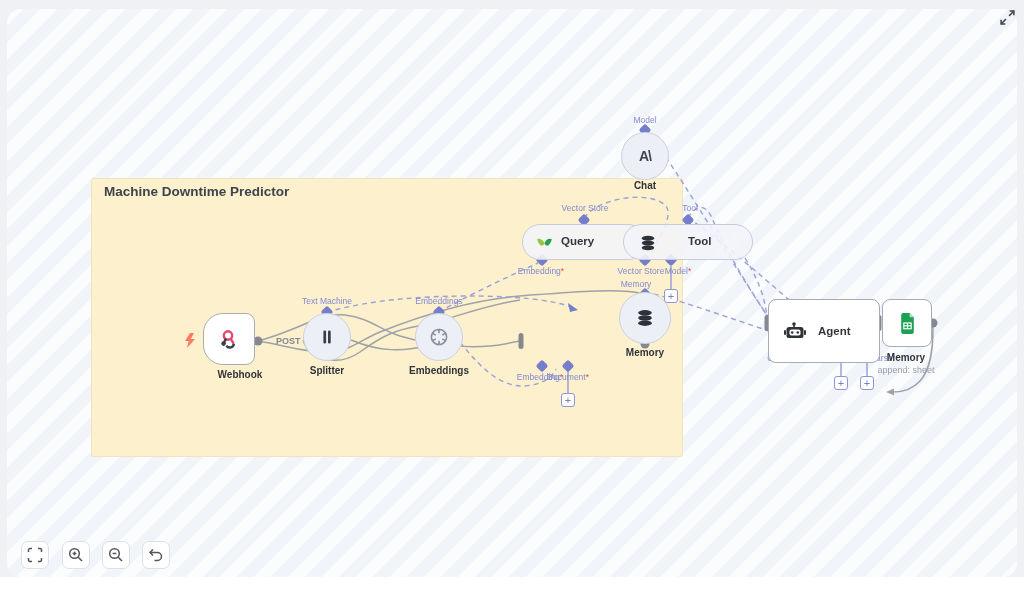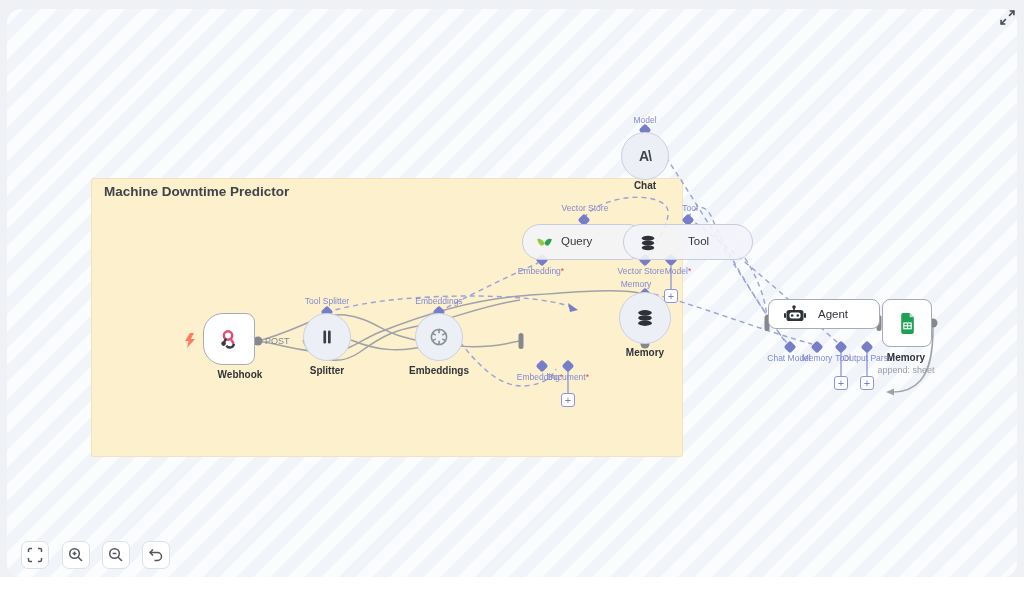--- a/index.html
+++ b/index.html
@@ -14,21 +14,21 @@
   .sticky-title{position:absolute;left:12px;top:5px;font-size:13.5px;font-weight:bold;color:#3f434b;}
   
   .wires{position:absolute;left:0;top:0;width:1024px;height:610px;pointer-events:none;}
   
   .node-rect{position:absolute;background:#ffffff;border:1.3px solid #a6abb5;border-radius:8px;
     display:flex;align-items:center;box-sizing:border-box;}
   .node-circle{position:absolute;background:#edeff7;border:1px solid #ccd1e2;border-radius:50%;
     display:flex;align-items:center;justify-content:center;box-sizing:border-box;}
   .node-pill{position:absolute;background:rgba(243,244,250,0.9);border:1px solid #c7ccdc;
     border-radius:18px;box-sizing:border-box;}
-  .node-text{font-size:11.5px;color:#34363c;font-weight:400;}
+  .node-text{font-size:11.5px;color:#34363c;font-weight:700;}
   .node-label{position:absolute;transform:translateX(-50%);font-size:10px;color:#32343a;
     font-weight:700;white-space:nowrap;}
   .node-sublabel{position:absolute;transform:translateX(-50%);font-size:9px;color:#9b9ea6;white-space:nowrap;}
   
   .dia{position:absolute;width:9px;height:9px;background:#767ec9;border-radius:2px;
     transform:translate(-50%,-50%) rotate(45deg);}
   .port-label{position:absolute;transform:translateX(-50%);font-size:8.5px;color:#8289d0;white-space:nowrap;}
   .req{color:#e5484d;}
   .plus-btn{position:absolute;width:14px;height:14px;background:#fff;border:1.2px solid #8d94d8;
     border-radius:3px;color:#767ec9;font-size:11px;line-height:12px;text-align:center;
@@ -79,21 +79,21 @@
     <polygon points="578,310 568,303 570,312" fill="#767ec9"></polygon>
     <g fill="none" stroke="#8d94d8" stroke-width="1.3">
       <path d="M568,371 L568,393"></path>
       <path d="M671,266 L671,289"></path>
       <path d="M841,352 L841,376"></path>
       <path d="M867,352 L867,376"></path>
     </g>
   </svg>
 
   <div class="ep-circle" style="left:258px;top:341px;"></div>
-  <div class="post-label" style="left:265px;top:336px;">POST</div>
+  <div class="post-label" style="left:276px;top:336px;font-weight:bold;">POST</div>
   <div class="ep-circle" style="left:645px;top:344px;"></div>
   <div class="ep-circle" style="left:933px;top:323px;"></div>
   <div class="ep-bar" style="left:521px;top:341px;"></div>
   <div class="ep-bar" style="left:767px;top:323px;"></div>
   <div class="ep-bar" style="left:879px;top:323px;"></div>
 
   <div class="dia" style="left:327px;top:312px;"></div>
   <div class="dia" style="left:439px;top:312px;"></div>
   <div class="dia" style="left:584px;top:220px;"></div>
   <div class="dia" style="left:688px;top:220px;"></div>
@@ -107,21 +107,21 @@
   <div class="dia" style="left:790px;top:347px;"></div>
   <div class="dia" style="left:817px;top:347px;"></div>
   <div class="dia" style="left:841px;top:347px;"></div>
   <div class="dia" style="left:867px;top:347px;"></div>
 
   <div class="plus-btn" style="left:568px;top:400px;">+</div>
   <div class="plus-btn" style="left:671px;top:296px;">+</div>
   <div class="plus-btn" style="left:841px;top:383px;">+</div>
   <div class="plus-btn" style="left:867px;top:383px;">+</div>
 
-  <div class="port-label" style="left:327px;top:296px;">Tool Splitter</div>
+  <div class="port-label" style="left:327px;top:296px;">Text Machine</div>
   <div class="port-label" style="left:439px;top:296px;">Embeddings</div>
   <div class="port-label" style="left:585px;top:203px;">Vector Store</div>
   <div class="port-label" style="left:690px;top:203px;">Tool</div>
   <div class="port-label" style="left:645px;top:115px;">Model</div>
   <div class="port-label" style="left:636px;top:279px;">Memory</div>
   <div class="port-label" style="left:541px;top:266px;"><span>Embedding</span><span class="req">*</span></div>
   <div class="port-label" style="left:641px;top:266px;">Vector Store</div>
   <div class="port-label" style="left:678px;top:266px;"><span>Model</span><span class="req">*</span></div>
   <div class="port-label" style="left:540px;top:372px;"><span>Embedding</span><span class="req">*</span></div>
   <div class="port-label" style="left:568px;top:372px;"><span>Document</span><span class="req">*</span></div>
@@ -191,21 +191,21 @@
       <ellipse cx="0" cy="5.2" rx="6.8" ry="2.7" fill="#2e3138"></ellipse>
     </svg>
     <span class="node-text" style="position:absolute;left:64px;top:10px;">Tool</span>
   </div>
 
   <div class="node-circle" style="left:621px;top:132px;width:48px;height:48px;">
     <span class="anthropic-glyph">A\</span>
   </div>
   <div class="node-label" style="left:645px;top:180px;">Chat</div>
 
-  <div class="node-rect" style="left:768px;top:299px;width:112px;height:30px;padding-left:14px;gap:11px;">
+  <div class="node-rect" style="left:768px;top:299px;width:112px;height:64px;padding-left:14px;gap:11px;">
     <svg width="24" height="22" viewBox="-12 -11 24 22">
       <circle cx="-1" cy="-7" r="1.8" fill="#2f333a"></circle>
       <rect x="-1.8" y="-7" width="1.6" height="3" fill="#2f333a"></rect>
       <rect x="-8.5" y="-4" width="17" height="11" rx="2.6" fill="#2f333a"></rect>
       <rect x="-11" y="-1" width="2" height="5" rx="1" fill="#2f333a"></rect>
       <rect x="9" y="-1" width="2" height="5" rx="1" fill="#2f333a"></rect>
       <rect x="-5.5" y="-1.5" width="11" height="6" rx="2" fill="#ffffff"></rect>
       <circle cx="-2.8" cy="1.5" r="1.3" fill="#2f333a"></circle>
       <circle cx="2.8" cy="1.5" r="1.3" fill="#2f333a"></circle>
     </svg>

